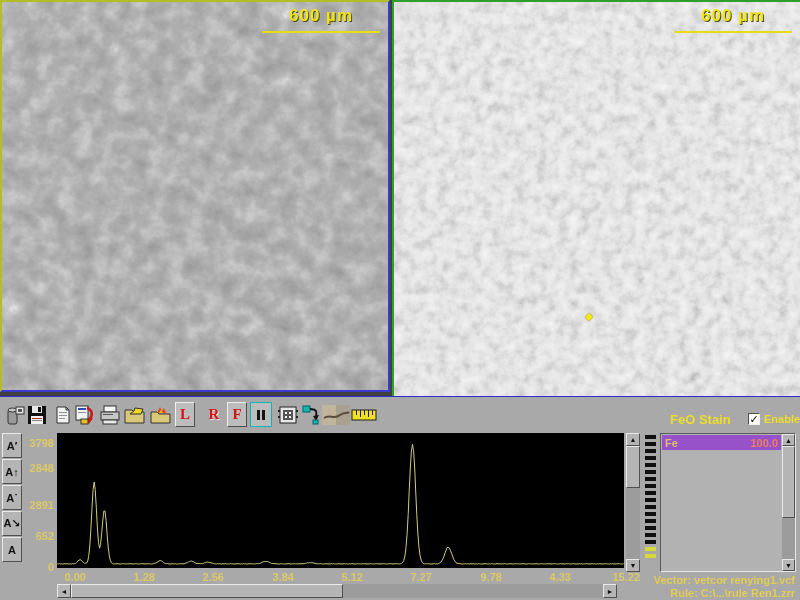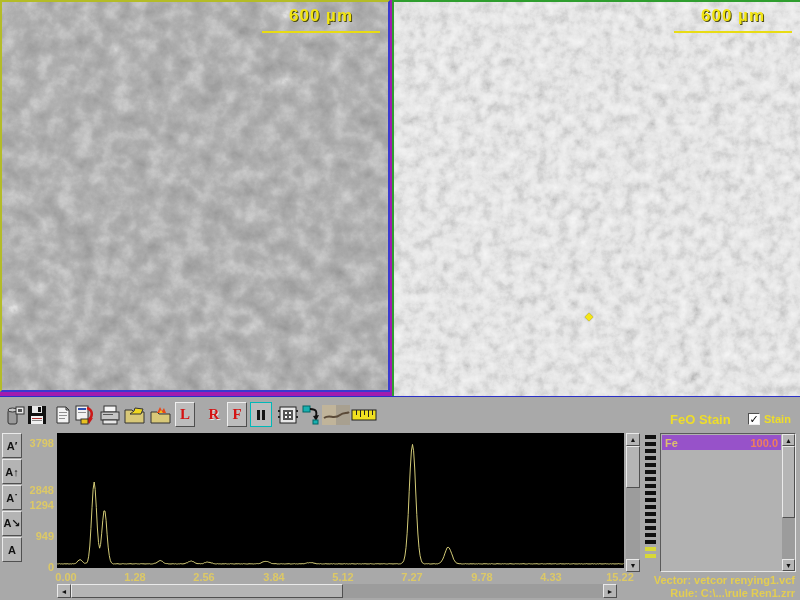--- a/index.html
+++ b/index.html
@@ -1,16 +1,16 @@
 <!DOCTYPE html>
 <html><head>
 <meta charset="utf-8">
 <style>
   html,body{margin:0;padding:0;}
-  #screen{position:relative;width:800px;height:600px;background:#a21caf;overflow:hidden;
+  #screen{position:relative;width:800px;height:600px;background:#404040;overflow:hidden;
           font-family:"Liberation Sans","DejaVu Sans",sans-serif;}
   
   #img-left{position:absolute;left:0;top:0;width:390px;height:392px;box-sizing:border-box;
             border-style:solid;border-width:2px;border-color:#b4bc28 #3a3ace #3a3ace #b4bc28;background:#777;}
   #img-right{position:absolute;left:392px;top:0;width:408px;height:396px;box-sizing:border-box;
              border-top:2px solid #2f9e2f;border-left:2px solid #2f9e2f;background:#b9b9b9;}
   .noise-svg{position:absolute;left:0;top:0;width:100%;height:100%;display:block;}
   .scalebar{position:absolute;top:4px;right:8px;width:118px;text-align:center;}
   .scaletext{font-size:17px;font-weight:bold;color:#f2e512;text-shadow:1px 1px 0 #4a4a10;letter-spacing:1px;}
   .scaleline{margin-top:5px;height:2px;background:#e8dc14;}
@@ -31,21 +31,21 @@
   #enable-label{position:absolute;left:764px;top:16px;font-size:11px;font-weight:bold;color:#eedd2a;}
   
   #bottom{position:absolute;left:0;top:432px;width:800px;height:168px;background:#a9a9a9;}
   .abtn{position:absolute;left:2px;width:20px;height:25px;background:#b4b4b4;
         border:1px solid;border-color:#eaeaea #505050 #505050 #eaeaea;box-sizing:border-box;
         font-size:11px;font-weight:bold;color:#111;display:flex;align-items:center;justify-content:center;}
   #plot{position:absolute;left:57px;top:1px;width:567px;height:135px;background:#000;}
   #plot svg{display:block;}
   .ylab{position:absolute;left:18px;width:36px;text-align:right;font-size:11px;font-weight:bold;color:#ddc966;}
   .ydash{position:absolute;left:58px;width:5px;height:2px;background:#ddc966;}
-  .xlab{position:absolute;width:40px;text-align:center;top:139px;font-size:11px;font-weight:bold;color:#ddc966;}
+  .xlab{position:absolute;width:40px;text-align:right;top:139px;font-size:11px;font-weight:bold;color:#ddc966;}
   
   .sbtn{background:#b5b5b5;border:1px solid;border-color:#eaeaea #505050 #505050 #eaeaea;box-sizing:border-box;
         display:flex;align-items:center;justify-content:center;font-size:7px;color:#111;}
   #vscroll{position:absolute;left:626px;top:1px;width:14px;height:139px;background:#9c9c9c;}
   #vscroll .up{position:absolute;top:0;left:0;width:14px;height:13px;}
   #vscroll .dn{position:absolute;bottom:0;left:0;width:14px;height:13px;}
   #vscroll .thumb{position:absolute;left:0;top:13px;width:14px;height:42px;background:#b5b5b5;
                   border:1px solid;border-color:#eaeaea #505050 #505050 #eaeaea;box-sizing:border-box;}
   #hscroll{position:absolute;left:57px;top:152px;width:560px;height:14px;background:#9c9c9c;}
   #hscroll .lf{position:absolute;left:0;top:0;width:14px;height:14px;}
@@ -231,34 +231,34 @@
           <rect x="9" y="2" width="1" height="7" fill="#222"></rect>
           <rect x="13" y="2" width="1" height="5" fill="#222"></rect>
           <rect x="17" y="2" width="1" height="7" fill="#222"></rect>
           <rect x="21" y="2" width="1" height="5" fill="#222"></rect>
         </svg>
     </div>
     <div id="feo-title">FeO Stain</div>
     <div id="enable-box">
       <span>✓</span>
     </div>
-    <div id="enable-label">Stain</div>
+    <div id="enable-label">Enable</div>
   </div>
 
   <div id="bottom">
     <div class="abtn" style="top:1px">A′</div>
     <div class="abtn" style="top:27px">A↑</div>
     <div class="abtn" style="top:53px">A˙</div>
     <div class="abtn" style="top:79px">A↘</div>
     <div class="abtn" style="top:105px">A</div>
 
     <div class="ylab" style="top:5px">3798</div>
-    <div class="ylab" style="top:52px">2848</div>
-    <div class="ylab" style="top:67px">1294</div>
-    <div class="ylab" style="top:98px">949</div>
+    <div class="ylab" style="top:30px">2848</div>
+    <div class="ylab" style="top:67px">2891</div>
+    <div class="ylab" style="top:98px">652</div>
     <div class="ylab" style="top:129px">0</div>
     <div class="ydash" style="top:10px"></div>
     <div class="ydash" style="top:41px"></div>
     <div class="ydash" style="top:72px"></div>
     <div class="ydash" style="top:103px"></div>
     <div class="ydash" style="top:134px"></div>
 
     <div id="plot">
       <svg id="curve" width="567" height="135" viewBox="0 0 567 135">
         <polyline fill="none" stroke="#d4cc78" stroke-width="1" points="0.3,130.9 1.4,130.9 2.5,130.6 3.6,131.0 4.7,130.8 5.8,131.0 6.8,130.9 7.9,130.7 9.0,131.0 10.1,130.7 11.2,130.9 12.2,131.0 13.3,130.8 14.4,131.0 15.5,130.6 16.6,130.8 17.7,130.6 18.7,130.3 19.8,129.4 20.9,127.9 22.0,127.2 23.1,126.6 24.2,127.2 25.2,128.3 26.3,129.2 27.4,130.3 28.5,130.2 29.6,130.0 30.7,128.2 31.7,123.2 32.8,113.0 33.9,95.7 35.0,74.8 36.1,56.3 37.2,49.0 38.2,56.4 39.3,74.3 40.4,95.0 41.5,109.6 42.6,115.2 43.6,111.4 44.7,100.2 45.8,87.2 46.9,77.9 48.0,78.1 49.1,87.3 50.1,101.2 51.2,114.1 52.3,122.7 53.4,127.7 54.5,129.8 55.6,130.6 56.6,131.0 57.7,130.8 58.8,130.9 59.9,130.7 61.0,130.7 62.1,131.0 63.1,131.0 64.2,131.0 65.3,130.7 66.4,130.7 67.5,130.9 68.6,130.9 69.6,131.0 70.7,130.8 71.8,130.8 72.9,130.7 74.0,130.7 75.1,131.0 76.1,130.9 77.2,130.9 78.3,130.7 79.4,130.7 80.5,130.9 81.5,130.9 82.6,131.0 83.7,130.7 84.8,130.7 85.9,130.8 87.0,130.8 88.0,131.0 89.1,130.9 90.2,130.8 91.3,130.8 92.4,130.7 93.5,131.0 94.5,131.0 95.6,130.9 96.7,130.6 97.8,130.2 98.9,130.1 100.0,129.3 101.0,128.7 102.1,127.9 103.2,127.5 104.3,127.9 105.4,128.3 106.5,129.5 107.5,130.1 108.6,130.5 109.7,130.6 110.8,130.6 111.9,131.0 112.9,130.9 114.0,131.0 115.1,130.8 116.2,130.7 117.3,131.0 118.4,130.7 119.4,131.0 120.5,131.0 121.6,130.8 122.7,130.9 123.8,130.6 124.9,130.9 125.9,130.9 127.0,130.7 128.1,130.5 129.2,129.8 130.3,129.8 131.4,128.9 132.4,128.6 133.5,128.2 134.6,128.0 135.7,128.6 136.8,128.8 137.9,129.7 138.9,130.2 140.0,130.5 141.1,130.7 142.2,130.5 143.3,130.8 144.4,130.6 145.4,130.7 146.5,130.3 147.6,129.6 148.7,129.6 149.8,129.0 150.8,129.1 151.9,129.4 153.0,129.4 154.1,130.0 155.2,129.9 156.3,130.5 157.3,130.7 158.4,130.9 159.5,130.9 160.6,130.6 161.7,130.9 162.8,130.8 163.8,130.9 164.9,131.0 166.0,130.7 167.1,131.0 168.2,130.6 169.3,130.8 170.3,131.0 171.4,130.9 172.5,131.0 173.6,130.6 174.7,130.8 175.8,130.8 176.8,131.0 177.9,131.0 179.0,130.7 180.1,130.9 181.2,130.7 182.2,130.8 183.3,131.0 184.4,130.8 185.5,131.0 186.6,130.6 187.7,130.8 188.7,130.9 189.8,131.0 190.9,131.0 192.0,130.7 193.1,130.8 194.2,130.8 195.2,130.8 196.3,131.0 197.4,130.8 198.5,130.8 199.6,130.6 200.7,130.6 201.7,130.7 202.8,130.4 203.9,130.0 205.0,129.3 206.1,128.8 207.2,128.6 208.2,128.4 209.3,128.5 210.4,128.5 211.5,128.9 212.6,129.4 213.6,129.8 214.7,130.5 215.8,130.6 216.9,130.7 218.0,130.7 219.1,130.6 220.1,131.0 221.2,130.9 222.3,131.0 223.4,130.8 224.5,130.7 225.6,130.9 226.6,130.8 227.7,131.0 228.8,130.9 229.9,130.8 231.0,130.8 232.1,130.6 233.1,131.0 234.2,131.0 235.3,130.9 236.4,130.8 237.5,130.6 238.6,131.0 239.6,130.8 240.7,131.0 241.8,130.8 242.9,130.7 244.0,130.9 245.1,130.6 246.1,130.8 247.2,130.7 248.3,130.4 249.4,130.1 250.5,129.7 251.5,129.9 252.6,129.6 253.7,129.7 254.8,129.7 255.9,129.7 257.0,130.3 258.0,130.2 259.1,130.7 260.2,130.8 261.3,130.7 262.4,130.9 263.5,130.6 264.5,130.9 265.6,131.0 266.7,130.9 267.8,130.9 268.9,130.6 270.0,131.0 271.0,130.8 272.1,131.0 273.2,130.9 274.3,130.7 275.4,131.0 276.5,130.6 277.5,130.9 278.6,131.0 279.7,130.9 280.8,131.0 281.9,130.6 282.9,130.9 284.0,130.9 285.1,131.0 286.2,130.9 287.3,130.6 288.4,131.0 289.4,130.7 290.5,130.9 291.6,131.0 292.7,130.8 293.8,131.0 294.9,130.6 295.9,130.8 297.0,130.9 298.1,131.0 299.2,131.0 300.3,130.6 301.4,130.9 302.4,130.8 303.5,130.9 304.6,131.0 305.7,130.7 306.8,130.9 307.9,130.7 308.9,130.8 310.0,131.0 311.1,130.9 312.2,131.0 313.3,130.6 314.3,130.8 315.4,130.9 316.5,131.0 317.6,131.0 318.7,130.7 319.8,130.8 320.8,130.7 321.9,130.8 323.0,131.0 324.1,130.8 325.2,130.9 326.3,130.7 327.3,130.7 328.4,130.9 329.5,131.0 330.6,131.0 331.7,130.7 332.8,130.7 333.8,130.8 334.9,130.8 336.0,131.0 337.1,130.8 338.2,130.8 339.3,130.7 340.3,130.7 341.4,131.0 342.5,130.9 343.6,130.8 344.7,130.2 345.8,129.3 346.8,127.5 347.9,123.0 349.0,114.7 350.1,100.8 351.2,81.5 352.2,58.2 353.3,35.0 354.4,18.0 355.5,11.4 356.6,17.8 357.7,35.0 358.7,58.0 359.8,81.7 360.9,101.0 362.0,114.7 363.1,122.8 364.2,127.2 365.2,129.6 366.3,130.3 367.4,130.9 368.5,130.8 369.6,130.7 370.7,130.8 371.7,130.6 372.8,131.0 373.9,131.0 375.0,130.9 376.1,130.8 377.2,130.6 378.2,131.0 379.3,130.8 380.4,130.9 381.5,130.5 382.6,130.0 383.6,129.4 384.7,127.9 385.8,126.1 386.9,123.4 388.0,120.1 389.1,117.2 390.1,114.7 391.2,114.3 392.3,115.0 393.4,117.3 394.5,120.2 395.6,123.0 396.6,126.2 397.7,127.9 398.8,129.5 399.9,130.2 401.0,130.4 402.1,130.8 403.1,130.6 404.2,130.9 405.3,131.0 406.4,130.9 407.5,130.9 408.6,130.6 409.6,130.9 410.7,130.8 411.8,131.0 412.9,130.9 414.0,130.7 415.0,131.0 416.1,130.7 417.2,130.9 418.3,131.0 419.4,130.8 420.5,131.0 421.5,130.6 422.6,130.9 423.7,130.9 424.8,131.0 425.9,131.0 427.0,130.6 428.0,130.9 429.1,130.7 430.2,130.9 431.3,131.0 432.4,130.8 433.5,131.0 434.5,130.6 435.6,130.8 436.7,131.0 437.8,131.0 438.9,131.0 440.0,130.6 441.0,130.8 442.1,130.8 443.2,130.9 444.3,131.0 445.4,130.7 446.5,130.9 447.5,130.7 448.6,130.8 449.7,131.0 450.8,130.9 451.9,131.0 452.9,130.6 454.0,130.8 455.1,130.9 456.2,131.0 457.3,131.0 458.4,130.7 459.4,130.8 460.5,130.8 461.6,130.8 462.7,131.0 463.8,130.8 464.9,130.9 465.9,130.7 467.0,130.7 468.1,131.0 469.2,131.0 470.3,131.0 471.4,130.7 472.4,130.7 473.5,130.9 474.6,130.9 475.7,131.0 476.8,130.8 477.9,130.8 478.9,130.8 480.0,130.7 481.1,131.0 482.2,131.0 483.3,130.9 484.3,130.7 485.4,130.7 486.5,131.0 487.6,130.9 488.7,131.0 489.8,130.8 490.8,130.7 491.9,130.9 493.0,130.7 494.1,131.0 495.2,130.9 496.3,130.8 497.3,130.8 498.4,130.6 499.5,131.0 500.6,131.0 501.7,130.9 502.8,130.8 503.8,130.6 504.9,131.0 506.0,130.8 507.1,131.0 508.2,130.9 509.3,130.7 510.3,130.9 511.4,130.6 512.5,131.0 513.6,131.0 514.7,130.9 515.8,130.8 516.8,130.6 517.9,131.0 519.0,130.9 520.1,131.0 521.2,130.9 522.2,130.7 523.3,131.0 524.4,130.7 525.5,131.0 526.6,131.0 527.7,130.8 528.7,130.9 529.8,130.6 530.9,131.0 532.0,130.9 533.1,131.0 534.2,130.9 535.2,130.6 536.3,131.0 537.4,130.7 538.5,131.0 539.6,131.0 540.7,130.7 541.7,131.0 542.8,130.6 543.9,130.9 545.0,131.0 546.1,130.9 547.2,130.9 548.2,130.6 549.3,130.9 550.4,130.8 551.5,131.0 552.6,131.0 553.6,130.7 554.7,131.0 555.8,130.7 556.9,130.9 558.0,131.0 559.1,130.8 560.1,131.0 561.2,130.6 562.3,130.8 563.4,130.9 564.5,131.0 565.6,131.0 566.6,130.6"></polyline>

